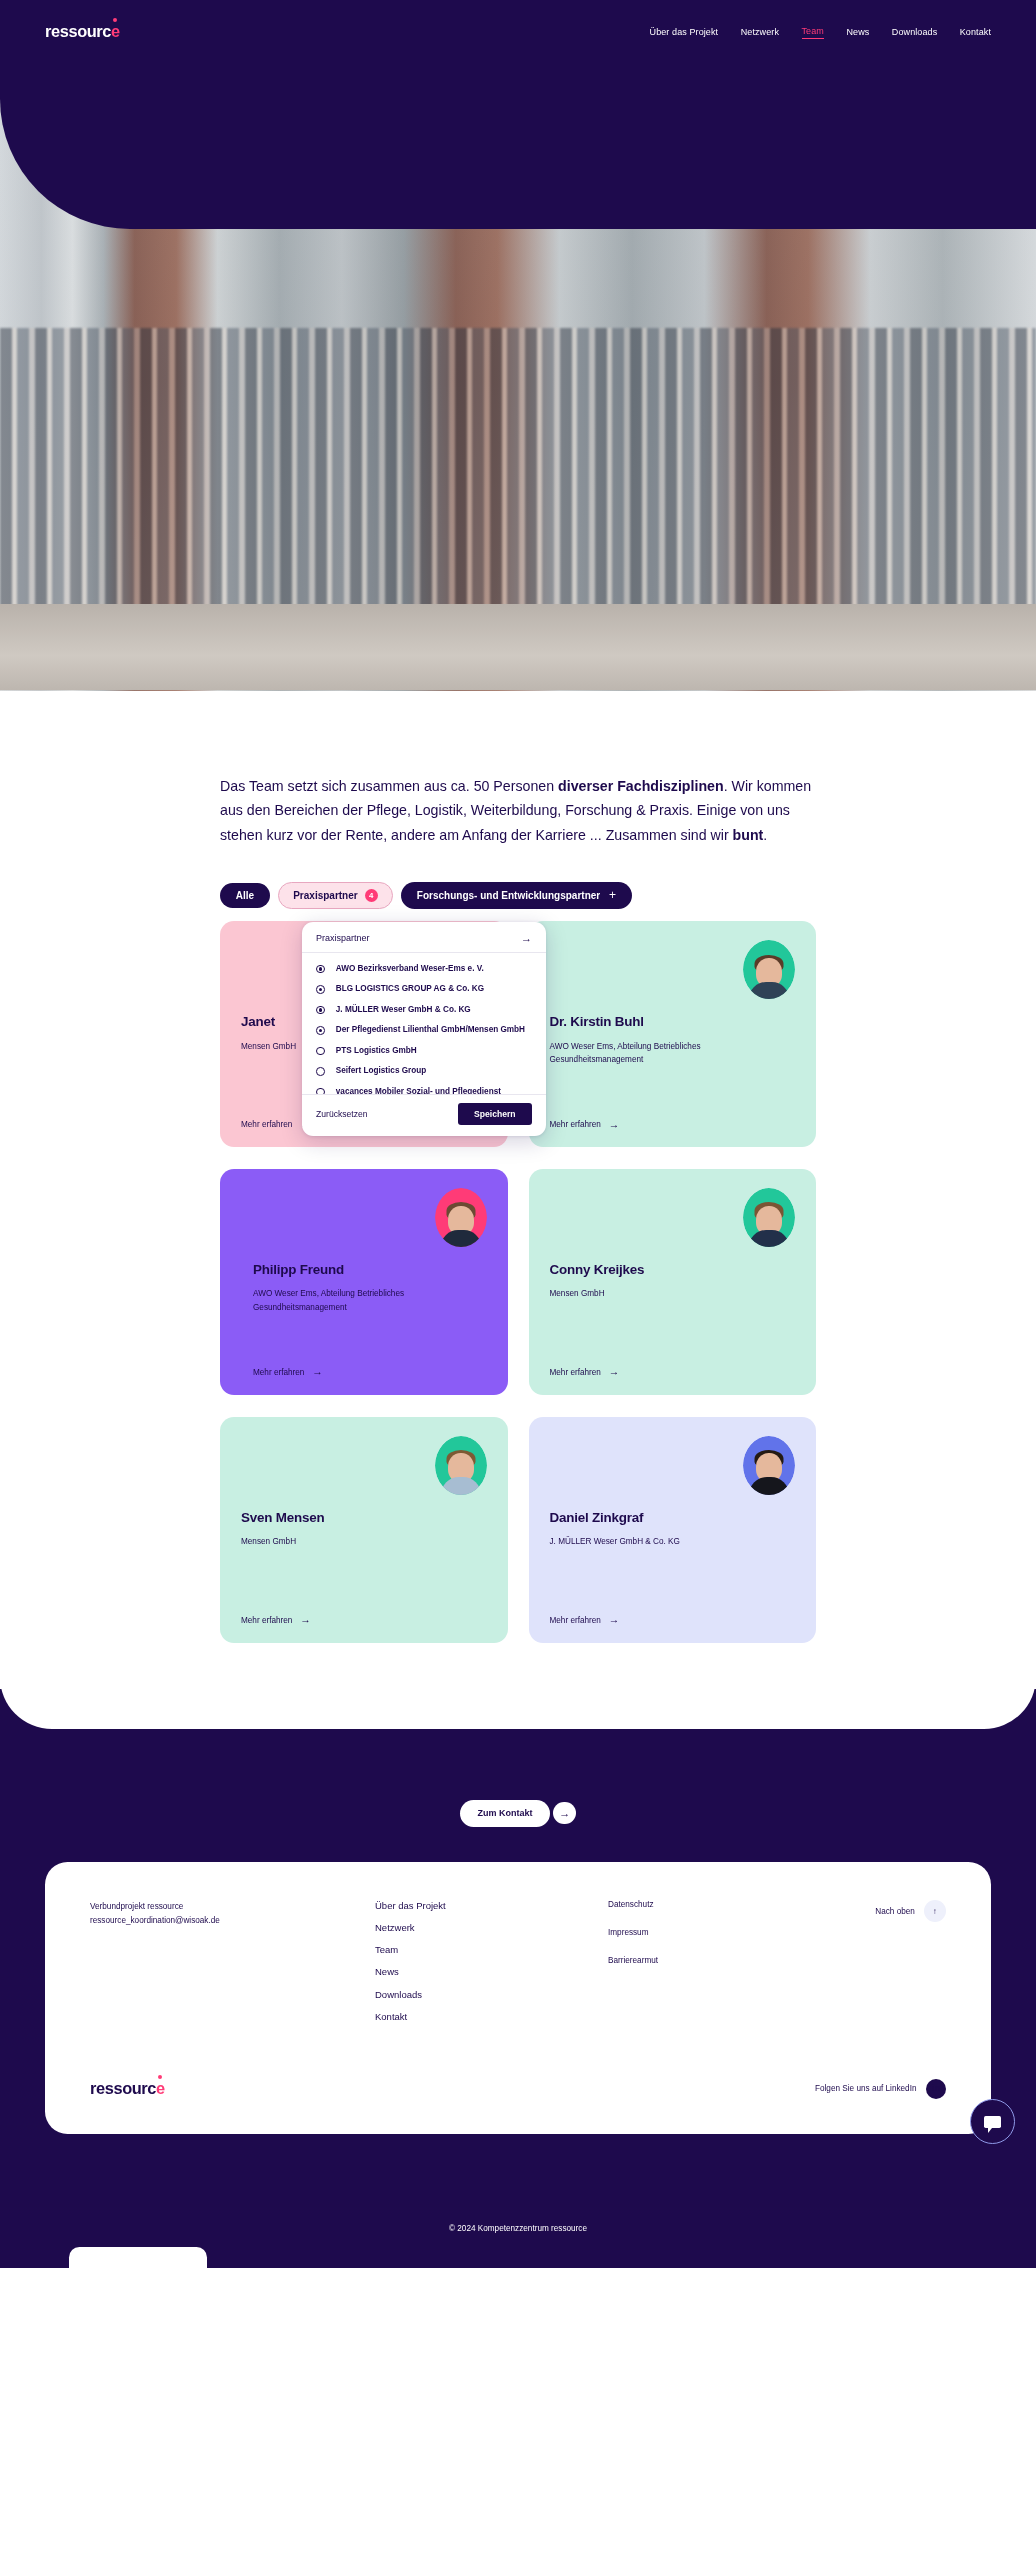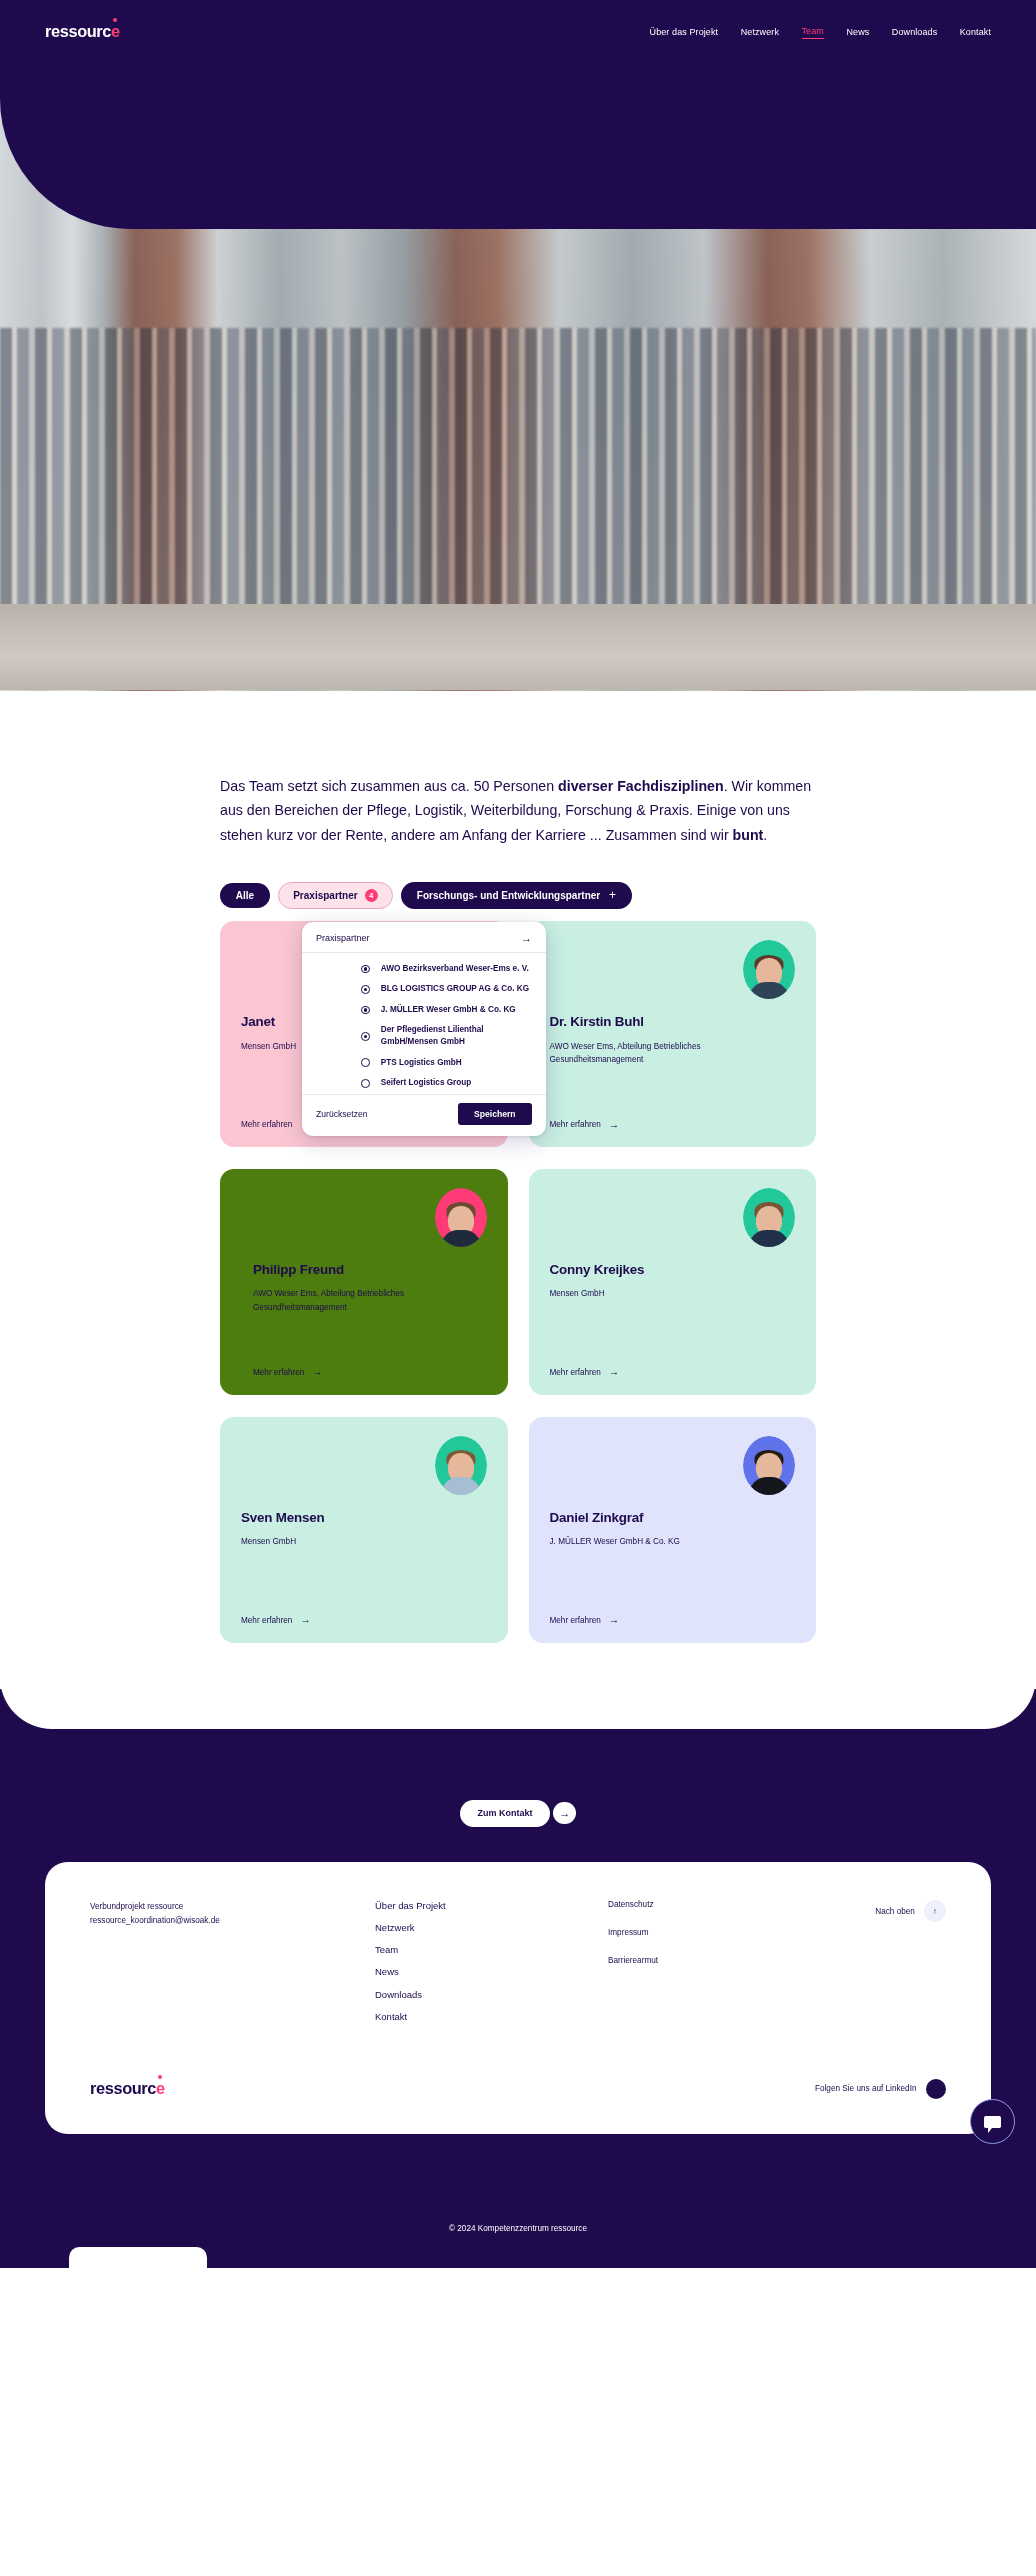--- a/index.html
+++ b/index.html
@@ -145,21 +145,21 @@
   .dd-arrow { font-size: 11.2px; line-height: 1; }
   .dd-list {
     border-top: 0.9px solid #e8e6ef;
     padding: 6px 0 3.5px;
     max-height: 142px; overflow: hidden;
   }
   .dd-item {
     display: flex; align-items: center; gap: 11.2px;
     padding: 4.3px 14px;
     font-size: 8.2px; font-weight: 700; color: #1e0a4d;
-    line-height: 1.45; cursor: pointer; margin-left: 45px;
+    line-height: 1.45; cursor: pointer;
   }
   .radio {
     flex: 0 0 auto;
     width: 8.6px; height: 8.6px; border-radius: 50%;
     border: 1.2px solid #1e0a4d; background: #fff;
     position: relative;
   }
   .radio.checked::after {
     content: ""; position: absolute;
     left: 1.6px; top: 1.6px; width: 3.8px; height: 3.8px;
@@ -458,21 +458,21 @@
         <div class="av-body" id="b1" style="background: rgb(47, 66, 86);"></div>
       </div>
       <div class="card-name">Dr. Kirstin Buhl</div>
       <div class="card-role">AWO Weser Ems, Abteilung Betriebliches Gesundheitsmanagement</div>
       <a class="card-link" href="#">
           <span>Mehr erfahren</span>
           <span class="arr">→</span>
         </a>
     </div>
 
-    <div class="card" id="c2" style="background: #4d7c0f; padding-left: 33px;">
+    <div class="card" id="c2" style="background: #8b5cf6; padding-left: 33px;">
       <div class="card-avatar" id="a2">
         <div class="av-face" id="f2" style="background: rgb(255, 59, 119);"></div>
         <div class="av-hair" id="h2" style="background: rgb(107, 74, 51);"></div>
         <div class="av-head"></div>
         <div class="av-body" id="b2" style="background: rgb(31, 42, 60);"></div>
       </div>
       <div class="card-name">Philipp Freund</div>
       <div class="card-role">AWO Weser Ems, Abteilung Betriebliches Gesundheitsmanagement</div>
       <a class="card-link" href="#">
           <span>Mehr erfahren</span>

